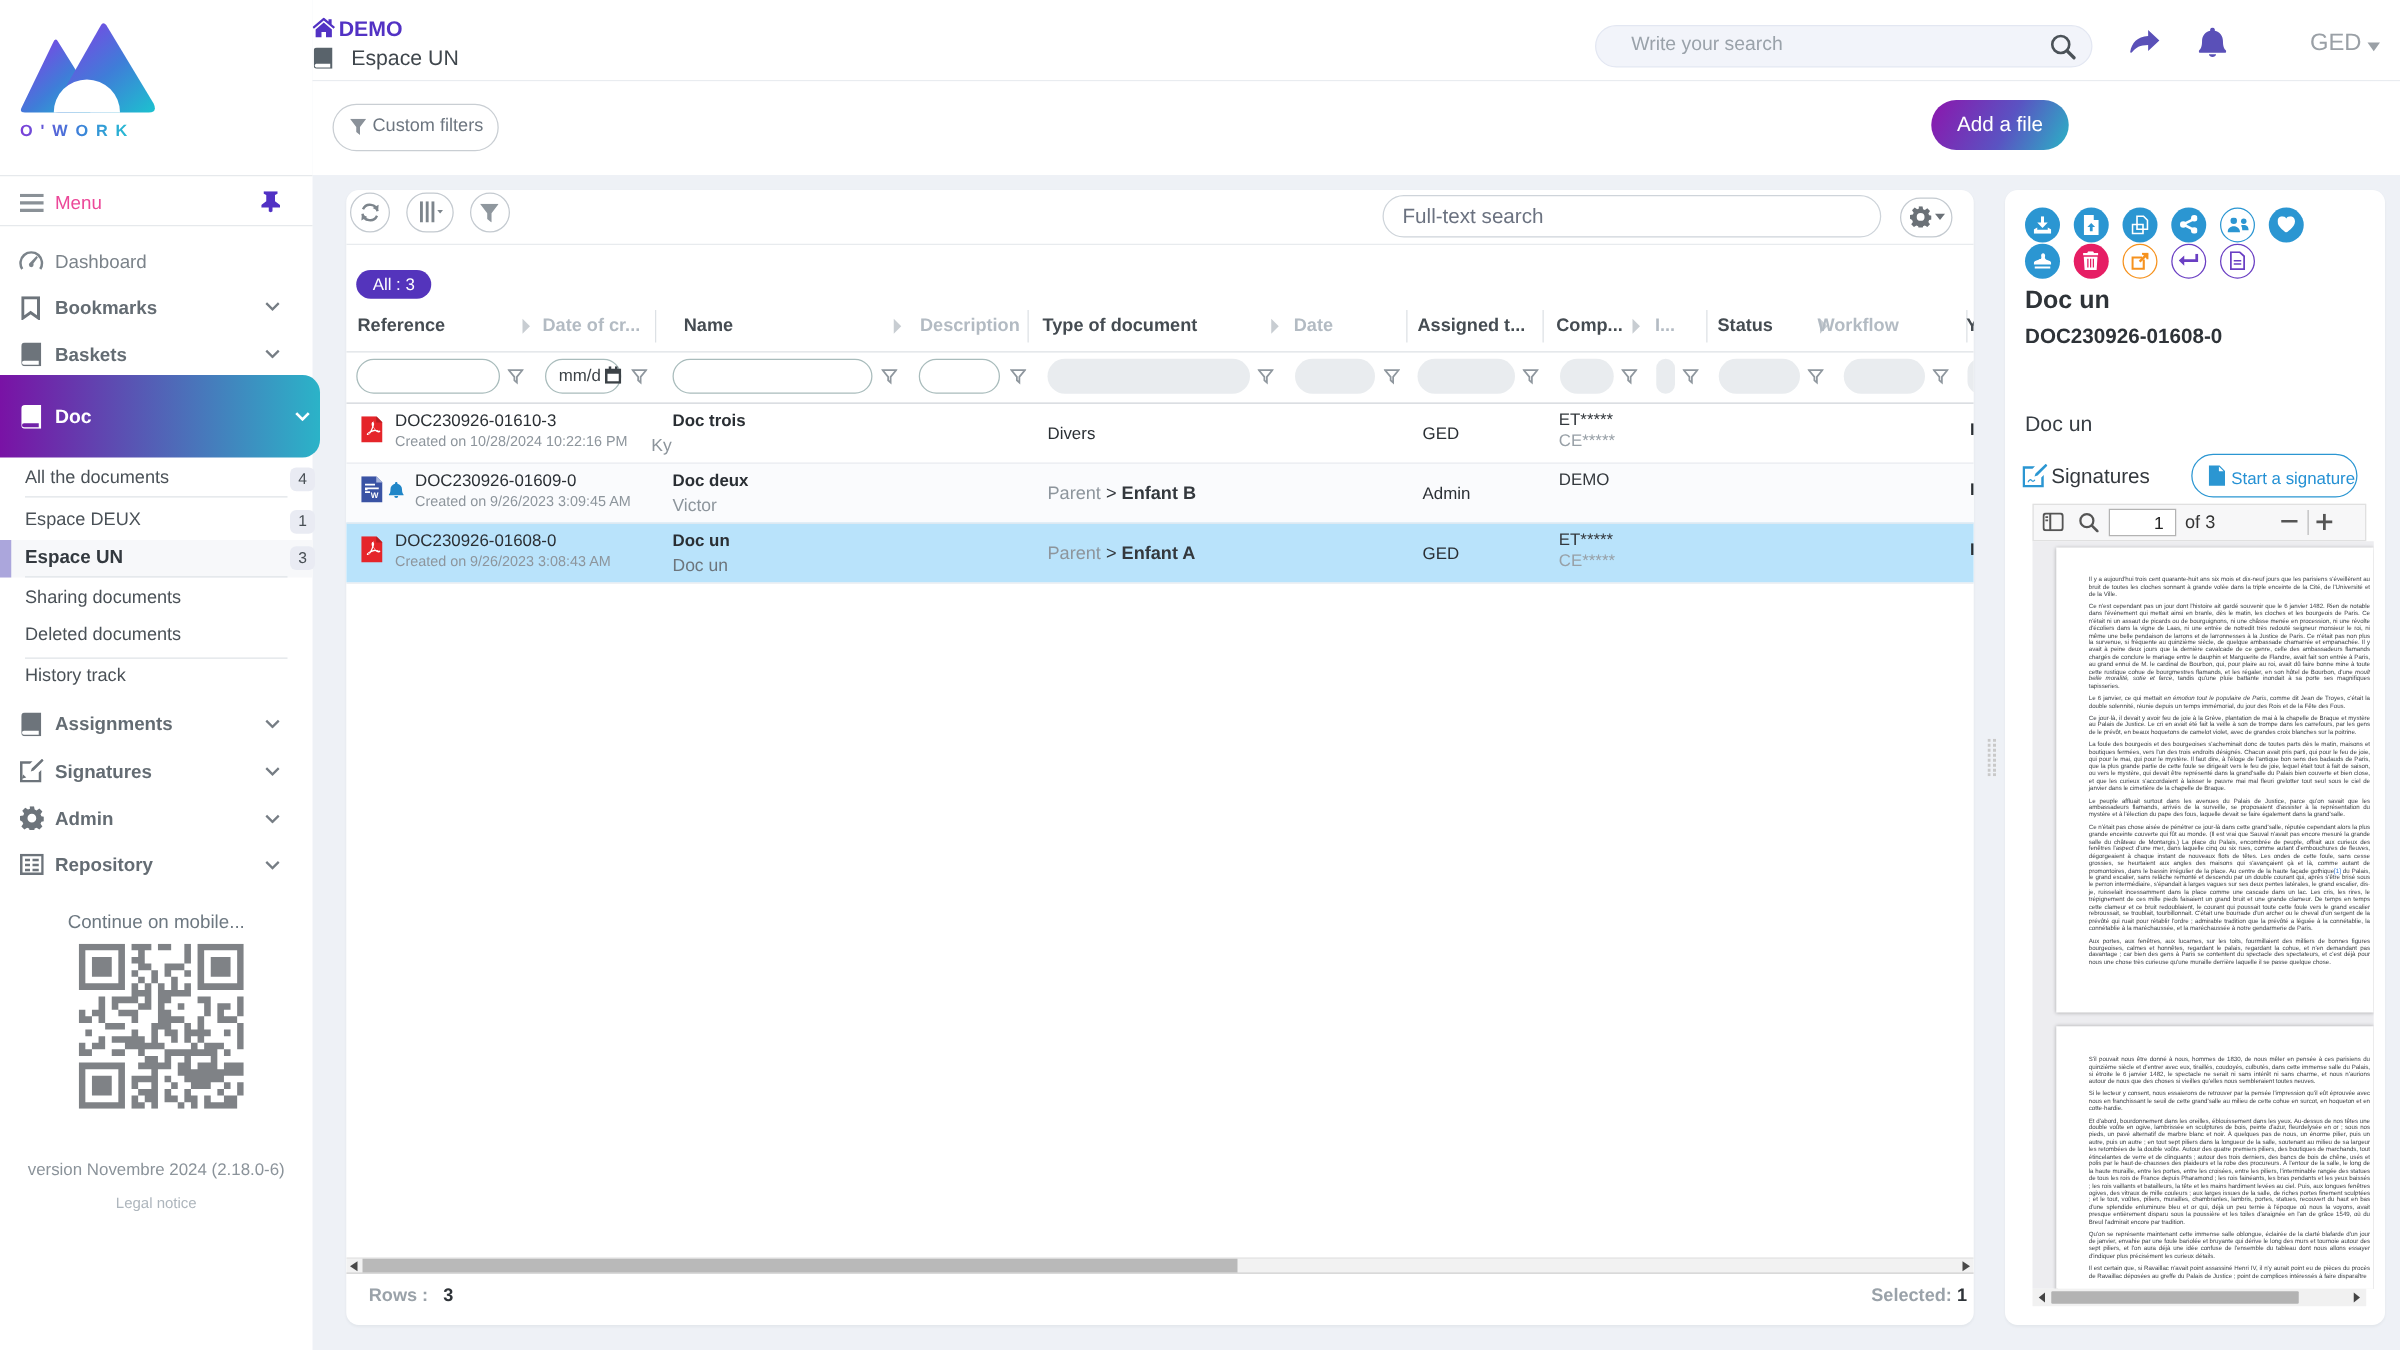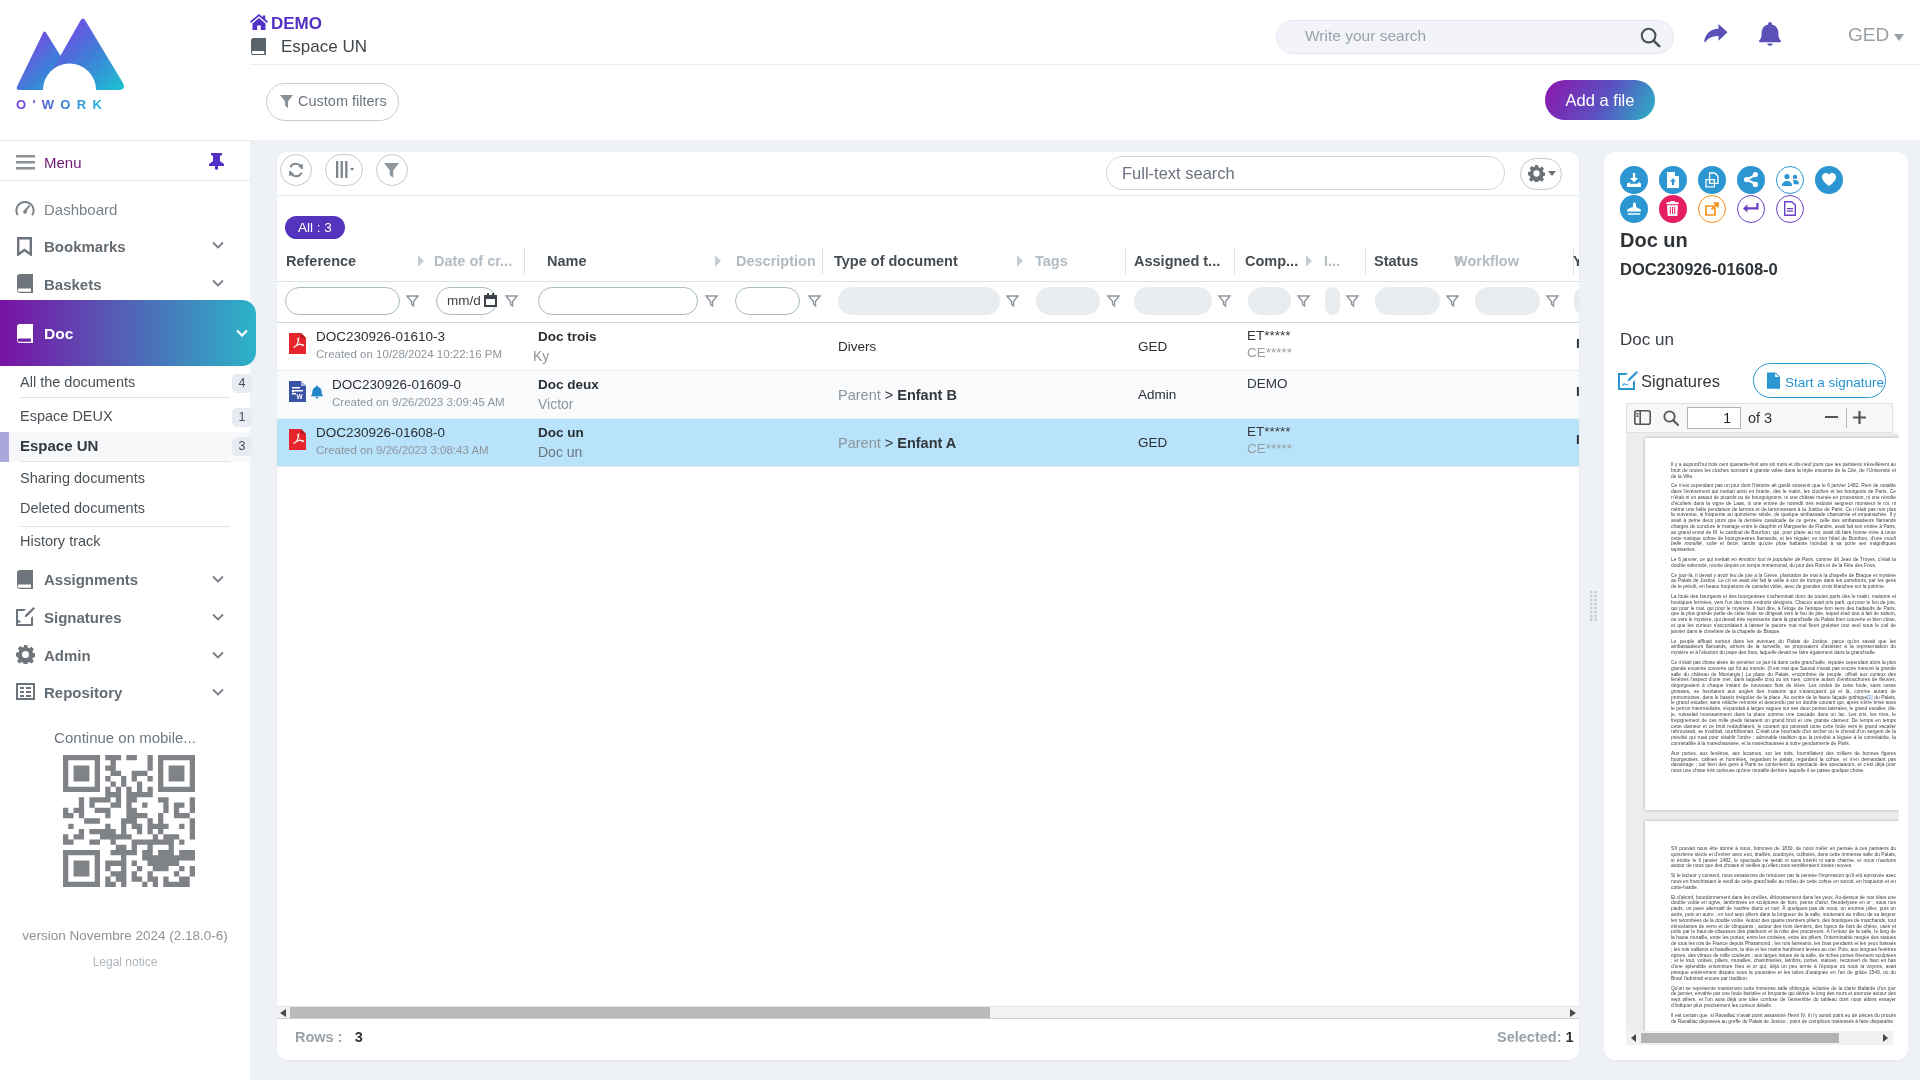--- a/index.html
+++ b/index.html
@@ -45,21 +45,21 @@
   <path fill="url(#lg1)" d="M30 14.5 L62 66 L56 72 L4 72 Q-1 72 1.5 67.5 L26.5 16 Q28 12 30 14.5 Z"></path>
   <path fill="url(#lg1)" d="M69 2 L107 65 Q110 72 103 72 L31 72 Q25 72 28 66.5 L64.5 2.5 Q66.5 -1 69 2 Z"></path>
   <path fill="#fff" d="M27 72 A 26.5 26.5 0 0 1 80 72 Z"></path>
   <text x="0" y="91" font-family="Liberation Sans,sans-serif" font-size="13" font-weight="bold" letter-spacing="6.3" fill="url(#lg2)">O'WORK</text>
  </svg>
  <div class="abs" style="left:0;top:140px;width:250px;height:1px;background:#e6e9ec"></div>
 
  <svg class="abs" style="left:16px;top:155px" width="19" height="15" viewBox="0 0 19 15">
       <path d="M0 0h19v2.6H0zM0 6h19v2.6H0zM0 12h19v2.6H0z" fill="#8a9197"></path>
     </svg>
- <div class="abs" style="left:44px;top:154px;font-size:15px;color:#701a75;">Menu</div>
+ <div class="abs" style="left:44px;top:154px;font-size:15px;color:#ec4899;">Menu</div>
  <svg class="abs" style="left:209px;top:153px" width="15" height="17" viewBox="0 0 15 17">
       <path fill="#5131c4" d="M2 0h11v2l-2 1v5l4 3v2H9v3l-1.5 1L6 16v-3H0v-2l4-3V3L2 2z"></path>
     </svg>
  <div class="abs" style="left:0;top:180px;width:250px;height:1px;background:#e6e9ec"></div>
 
  <svg class="abs" style="left:15px;top:201px" width="20" height="16" viewBox="0 0 20 16">
       <path fill="none" stroke="#7b838a" stroke-width="2" d="M2.8 14.2 a8.6 8.6 0 1 1 14.4 0"></path>
       <path fill="#7b838a" d="M9 9.2 L14.2 3.8 15.3 4.9 10.8 11z"></path>
       <circle cx="10" cy="10.8" r="1.9" fill="#7b838a"></circle>
     </svg>
@@ -204,21 +204,21 @@
  <div class="hdr" style="left:9px;">Reference</div>
  <div class="sortc" style="left:141px;"></div>
  <div class="hdrm" style="left:157px;">Date of cr...</div>
  <div class="vsep" style="left:247px;"></div>
  <div class="hdr" style="left:270px;text-align:right;">Name</div>
  <div class="sortc" style="left:438px;"></div>
  <div class="hdrm" style="left:459px;">Description</div>
  <div class="vsep" style="left:545px;"></div>
  <div class="hdr" style="left:557px;">Type of document</div>
  <div class="sortc" style="left:740px;"></div>
- <div class="hdrm" style="left:758px;">Tags</div>
+ <div class="hdrm" style="left:758px;">Date</div>
  <div class="vsep" style="left:848px;"></div>
  <div class="hdr" style="left:857px;">Assigned t...</div>
  <div class="vsep" style="left:957px;"></div>
  <div class="hdr" style="left:968px;">Comp...</div>
  <div class="sortc" style="left:1029px;"></div>
  <div class="hdrm" style="left:1047px;">I...</div>
  <div class="vsep" style="left:1088px;"></div>
  <div class="hdr" style="left:1097px;">Status</div>
  <div class="sortc" style="left:1179px;"></div>
  <div class="hdrm" style="left:1177px;">Workflow</div>
@@ -284,21 +284,21 @@
  <div class="abs" style="left:0;top:314px;width:1302px;height:1px;background:#e9ecef"></div>
 
  <svg class="abs" style="left:12px;top:181px" width="17" height="21" viewBox="0 0 17 21">
       <path fill="#e5252a" d="M0 0h12l5 5v16H0z"></path>
       <path fill="#b51f23" d="M12 0l5 5h-5z"></path>
       <path fill="#fff" d="M4.6 14.9c-.7-.7.6-2 2.5-2.9.7-1.2 1.3-2.6 1.6-3.7-.5-1.5-.6-2.7-.1-3.3.4-.5 1.2-.4 1.5.1.4.6.2 1.9-.3 3.3.5 1 1.2 2 2 2.7 1.6-.2 3-.1 3.4.6.3.6-.3 1.2-1.1 1.2-.9.1-2-.4-2.9-1.1-1.1.2-2.3.5-3.3 1-.9 1.4-2.6 2.8-3.3 2.1zm.8-.6c.3.2 1.1-.5 1.7-1.3-1 .5-1.9 1-1.7 1.3zm4.5-8.8c.2 0 .4-1 .2-1.6-.5.1-.5 1-.2 1.6zm-.2 3.2c-.3.8-.7 1.7-1.1 2.5.8-.3 1.6-.5 2.4-.7-.5-.5-1-1.1-1.3-1.8zm3.3 2.4c.7.4 1.7.7 1.9.4.1-.4-1-.5-1.9-.4z"></path>
     </svg>
  <div class="abs cell1" style="left:39px;top:177px;">DOC230926-01610-3</div>
  <div class="abs cell2" style="left:39px;top:196px;">Created on 10/28/2024 10:22:16 PM</div>
  <div class="abs cell1" style="left:261px;top:177px;font-weight:bold;">Doc trois</div>
- <div class="abs" style="left:256px;top:196px;font-size:14px;color:#8d959c;">Ky</div>
+ <div class="abs" style="left:244px;top:196px;font-size:14px;color:#8d959c;">Ky</div>
  <div class="abs cell1" style="left:561px;top:187px;">Divers</div>
  <div class="abs cell1" style="left:861px;top:187px;">GED</div>
  <div class="abs" style="left:970px;top:176px;font-size:13.5px;color:#33383d;">ET*****</div>
  <div class="abs" style="left:970px;top:193px;font-size:13.5px;color:#98a0a7;">CE*****</div>
  <div class="abs cell1" style="left:1299px;top:184px;font-weight:bold;">ID</div>
 
  <svg class="abs" style="left:12px;top:229px" width="17" height="21" viewBox="0 0 17 21">
       <path fill="#3a53a4" d="M0 0h12l5 5v16H0z"></path>
       <path fill="#a9b6dd" d="M12 0l5 5h-5z"></path>
       <path fill="#fff" d="M3 6h8v1.4H3zm0 3h11v1.4H3zm0 3h4v1.4H3zm0-1.6h2v.8H3z"></path>

